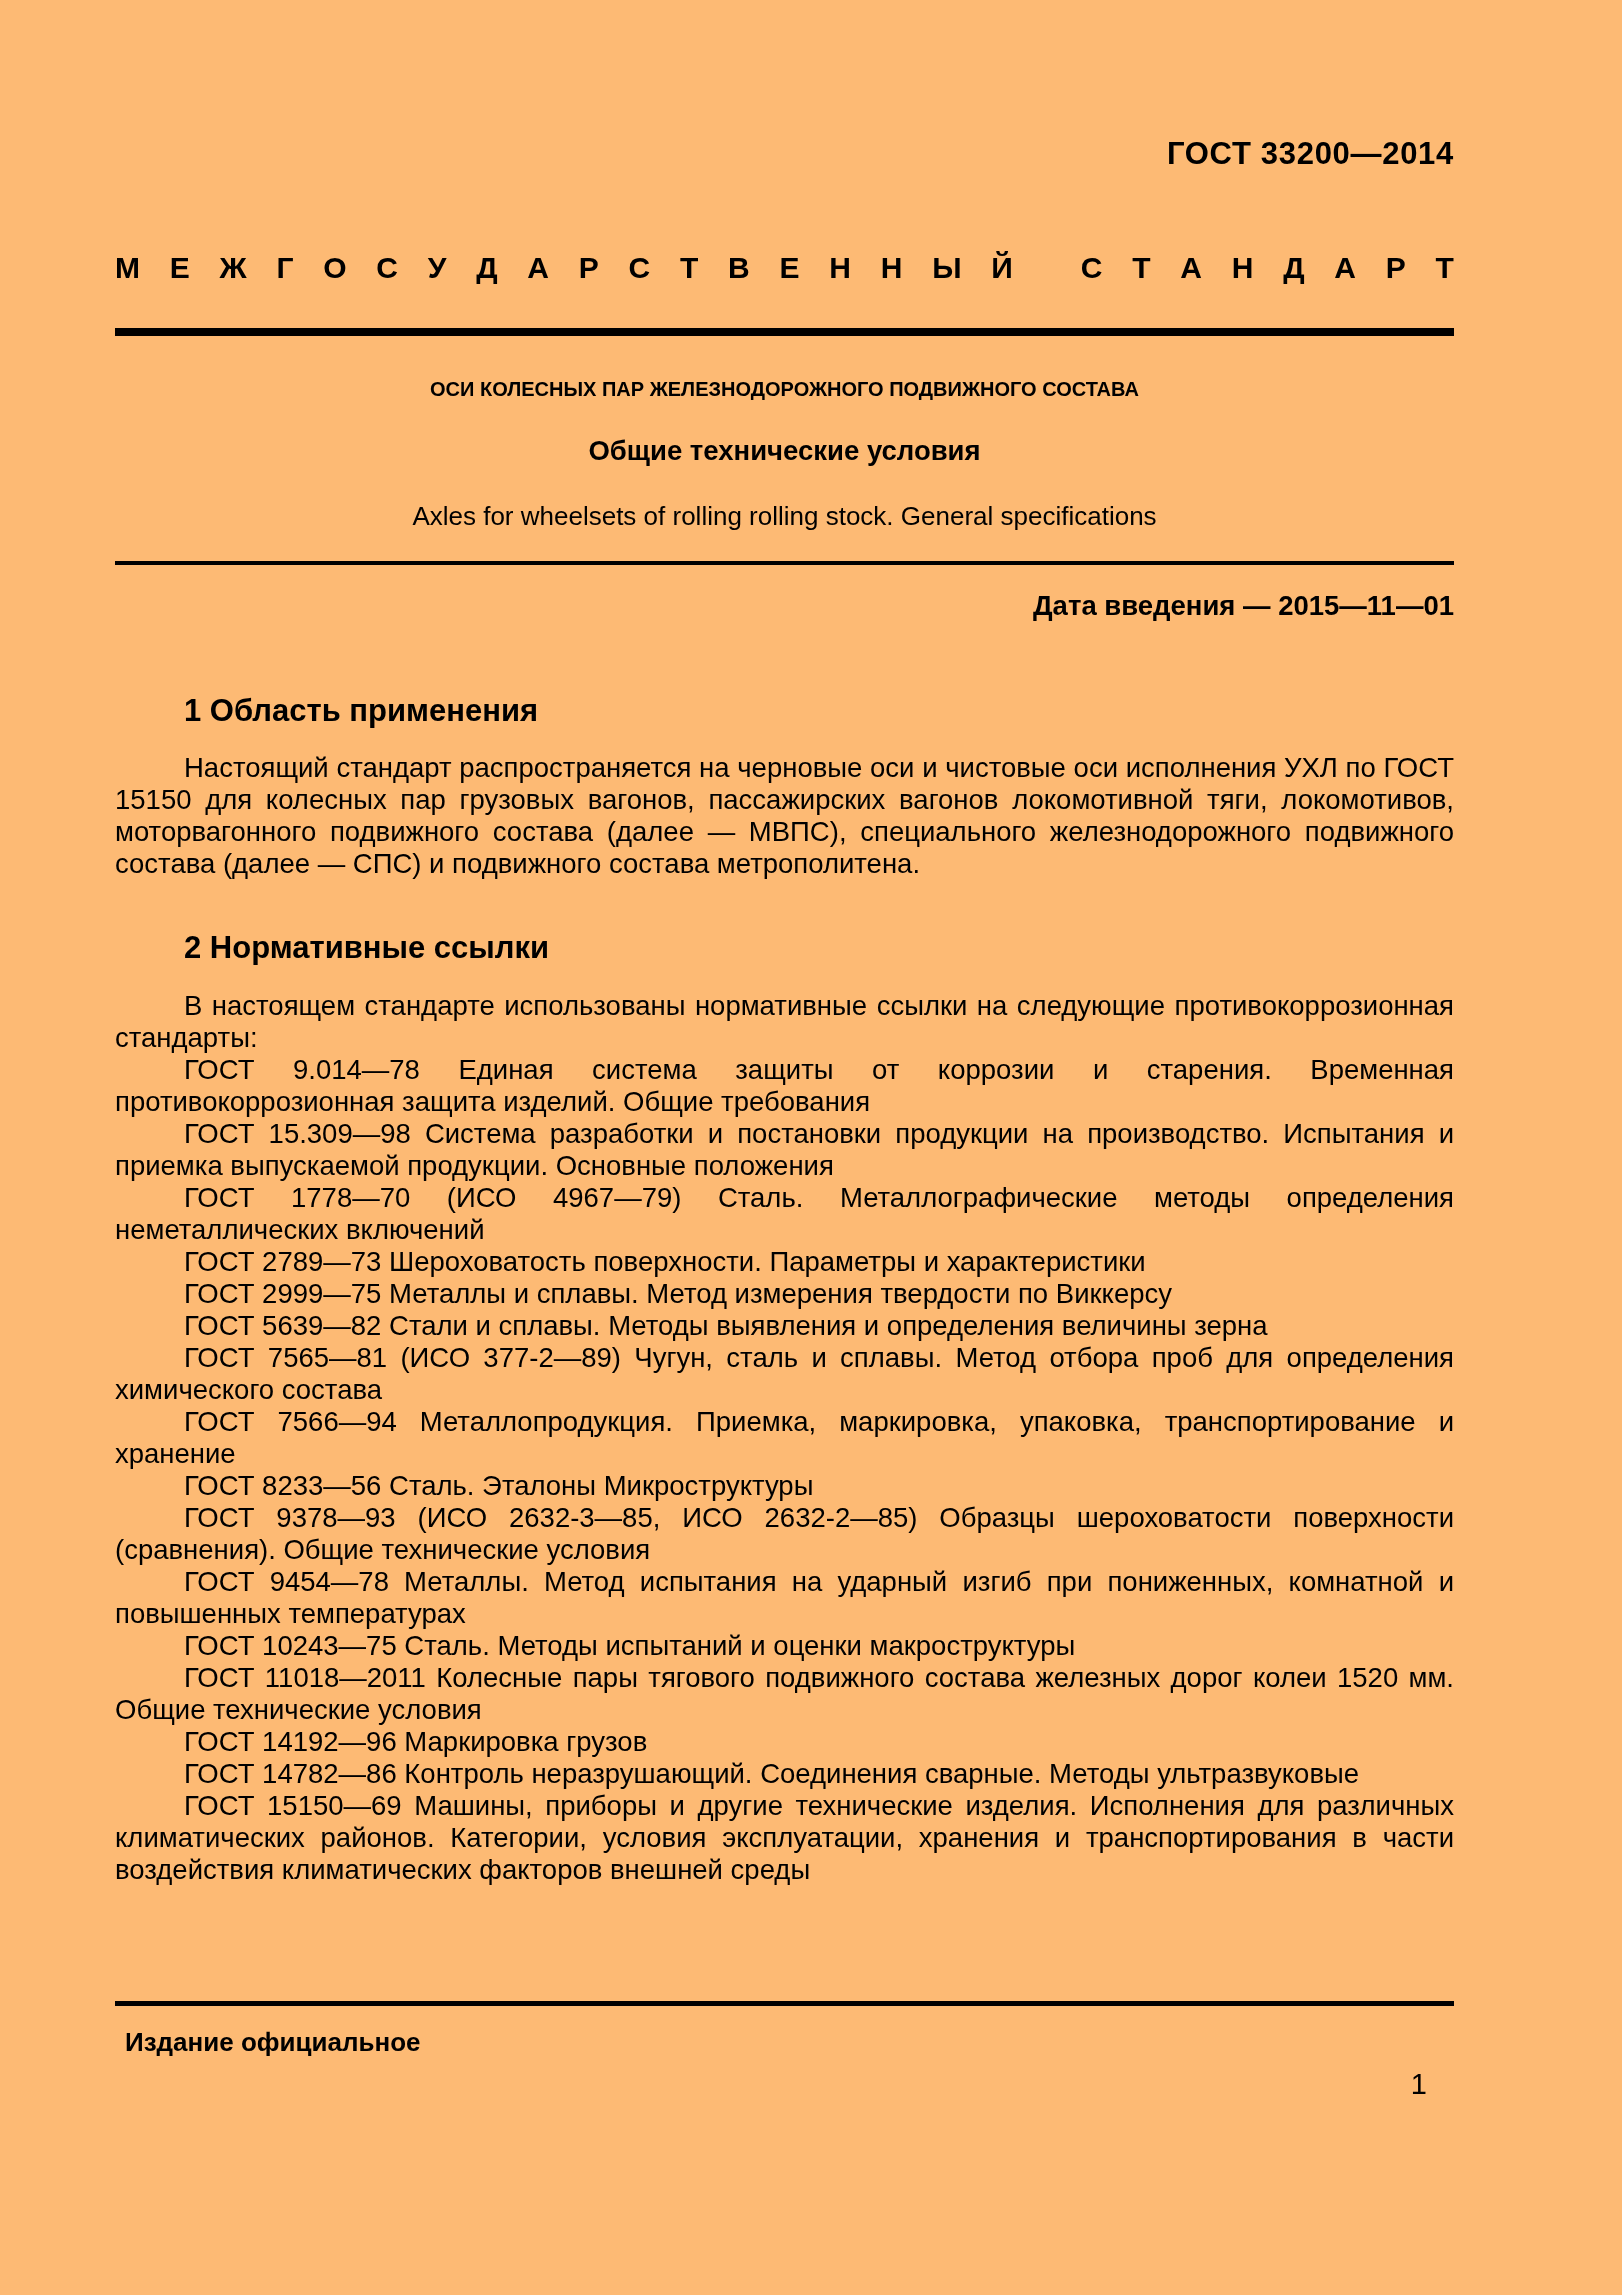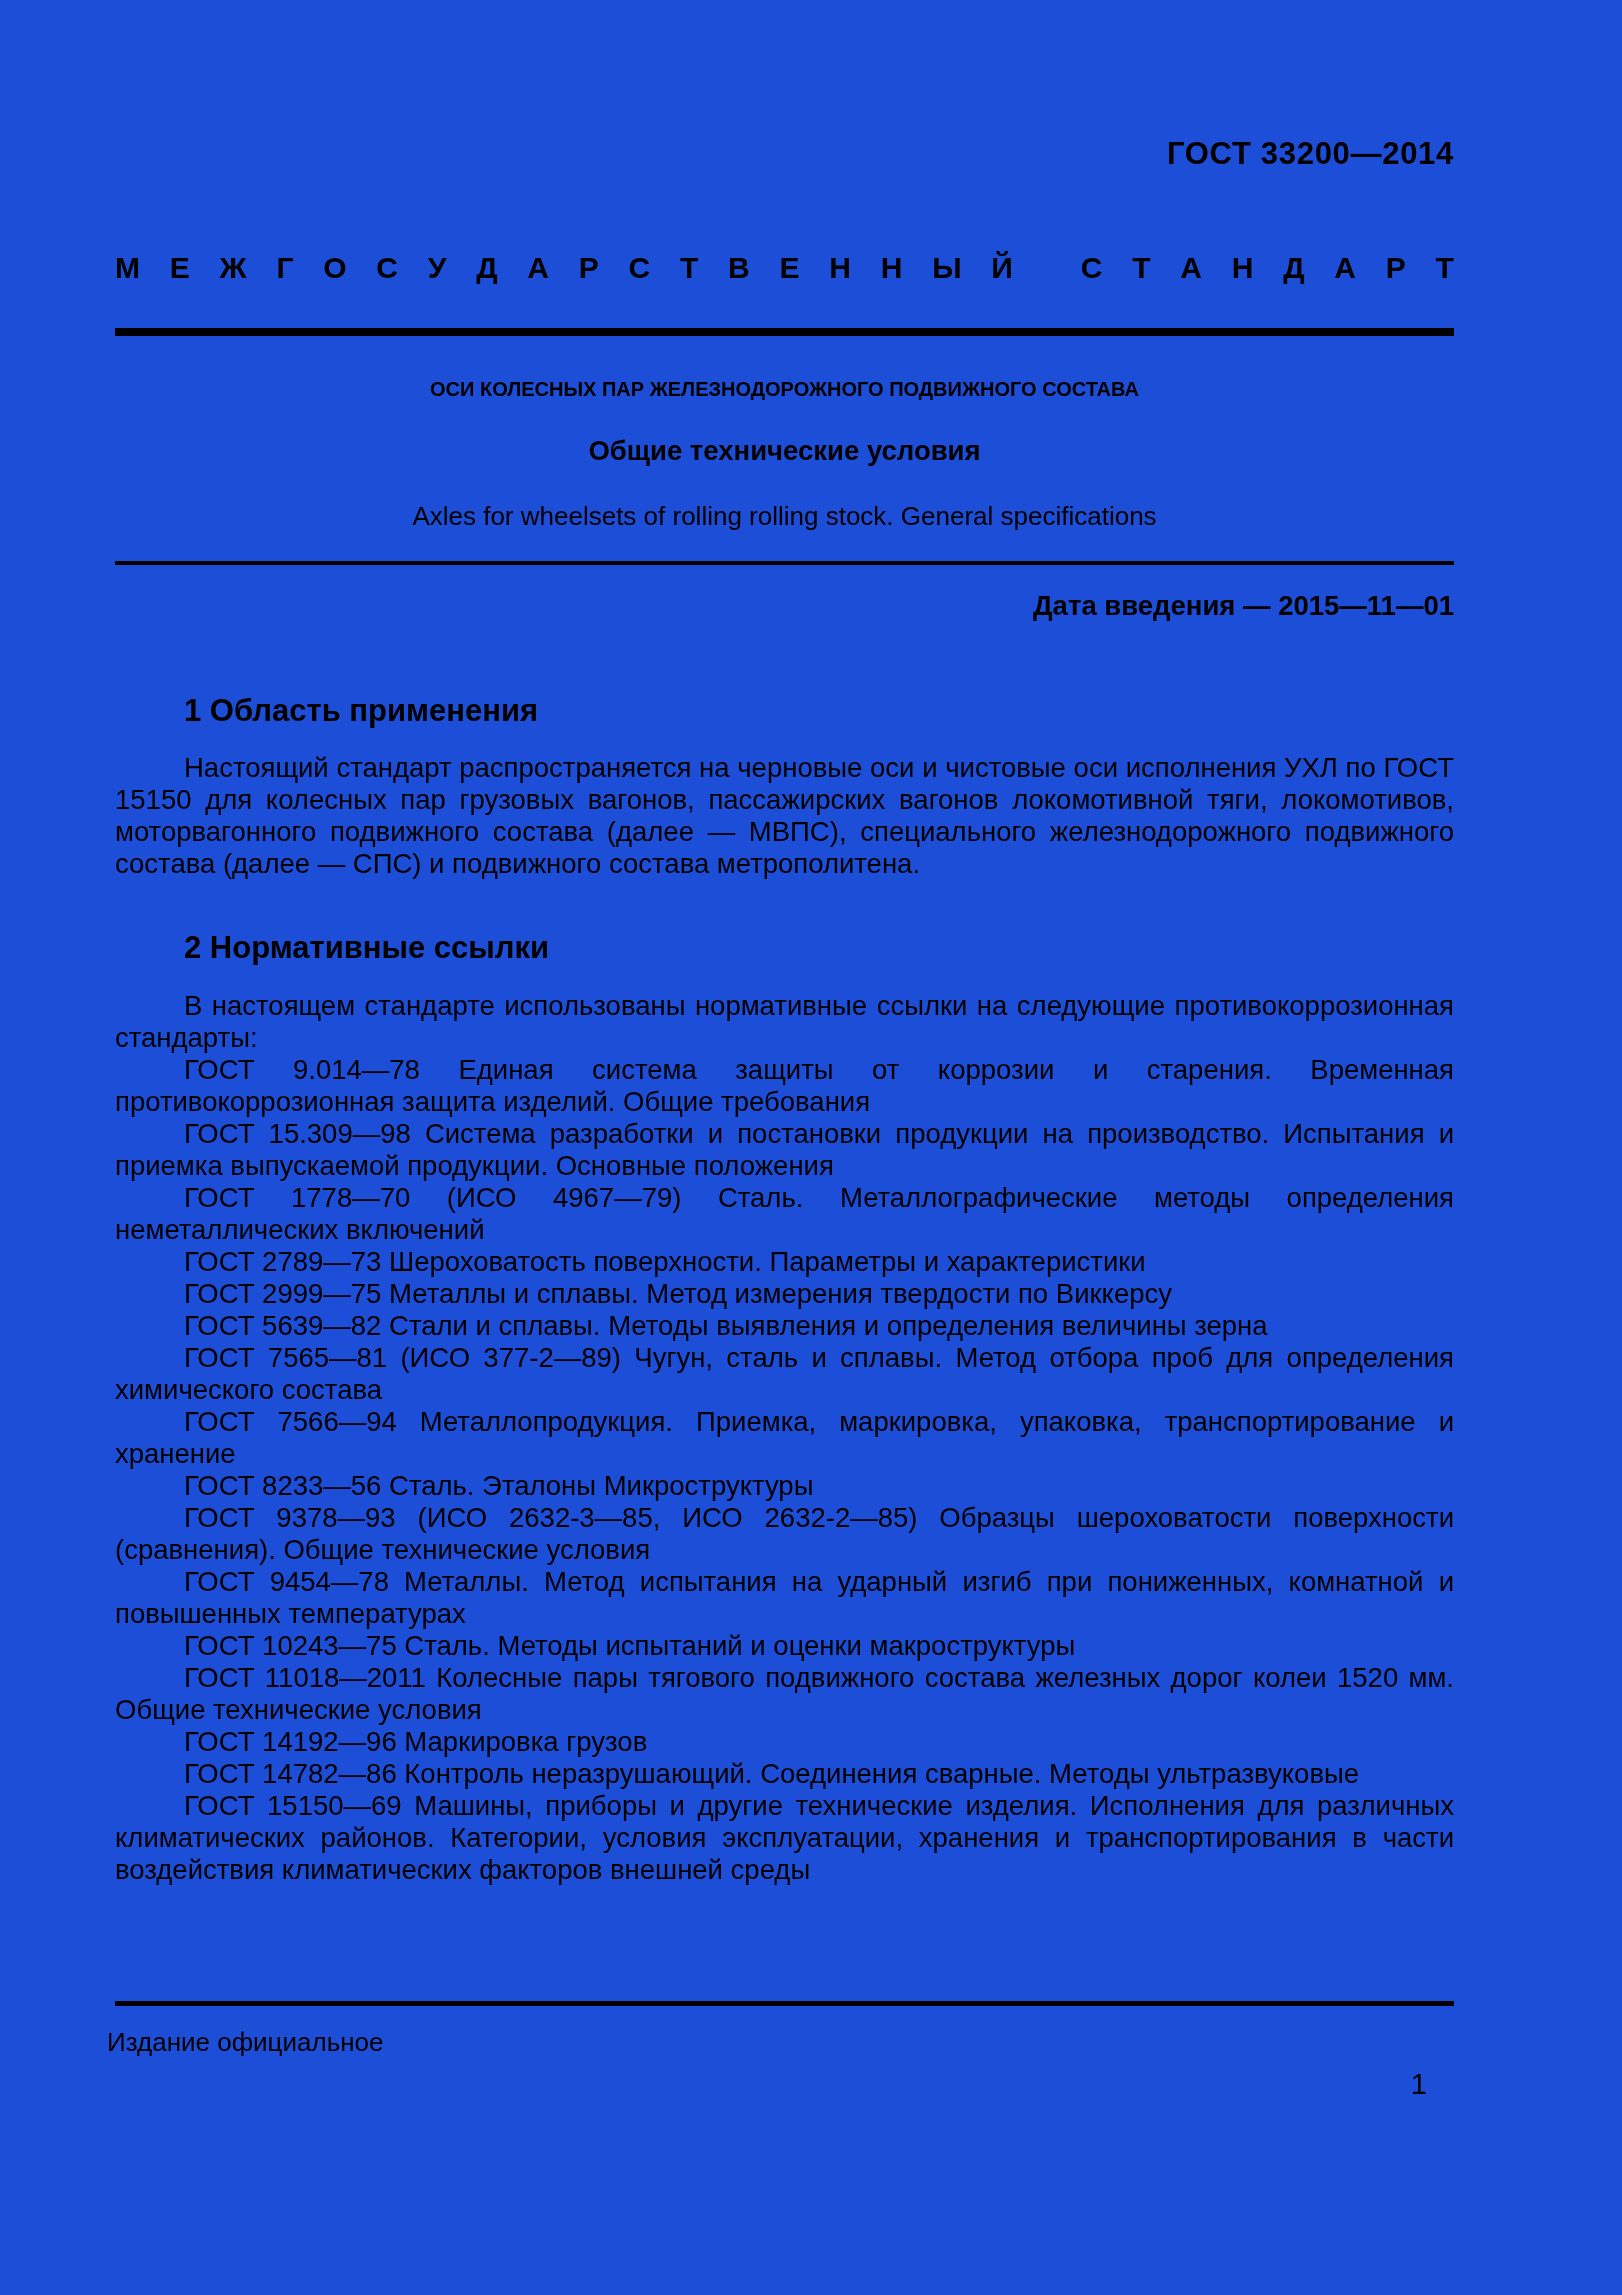--- a/index.html
+++ b/index.html
@@ -4,21 +4,21 @@
 <style>
   html, body {
     margin: 0;
     padding: 0;
     background: #ffffff;
   }
   .page {
     position: relative;
     width: 1623px;
     height: 2295px;
-    background: #1d4ed8;
+    background: #fdba74;
     color: #000000;
     font-family: "Liberation Sans", sans-serif;
     box-sizing: border-box;
     padding: 0 169px 0 115px;
     overflow: hidden;
   }
   .doc-code {
     padding-top: 136px;
     text-align: right;
     font-size: 31px;
@@ -93,24 +93,24 @@
   .footer-rule {
     position: absolute;
     left: 115px;
     right: 169px;
     top: 2001px;
     height: 5.2px;
     background: #000000;
   }
   .edition-note {
     position: absolute;
-    left: 107px;
+    left: 125px;
     top: 2027px;
     font-size: 26px;
-    font-weight: normal;
+    font-weight: bold;
   }
   .page-number {
     position: absolute;
     right: 196px;
     top: 2068px;
     font-size: 29px;
     font-weight: normal;
   }
 </style>
 </head>

